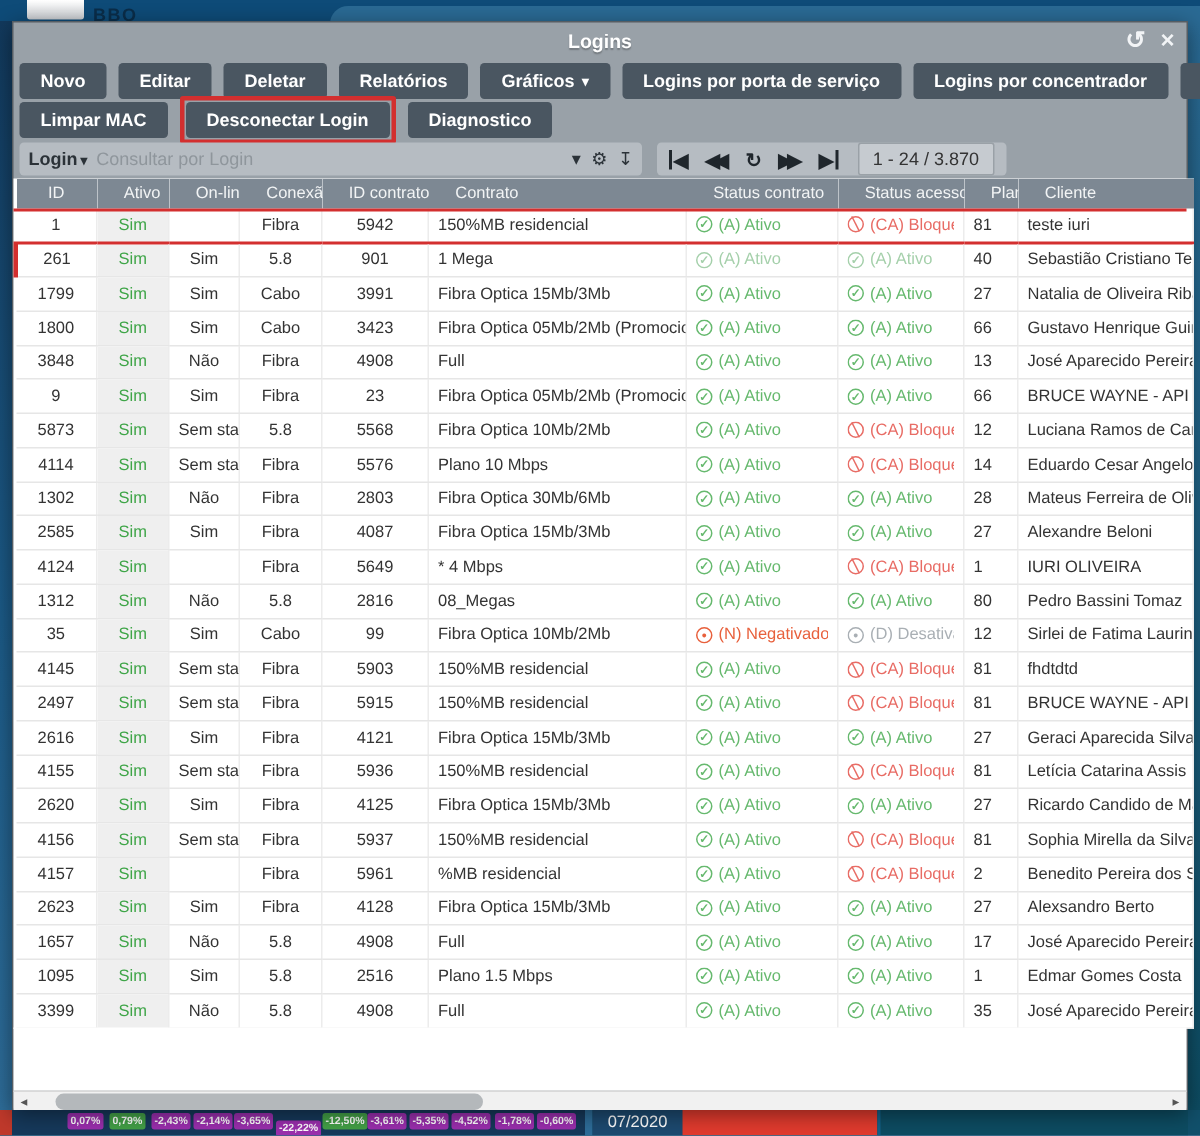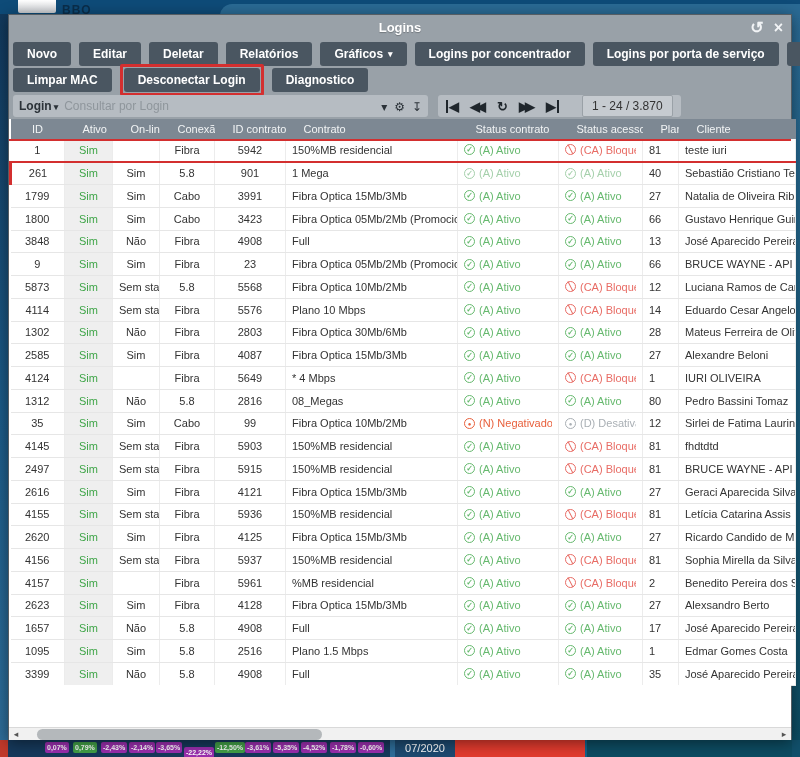--- a/index.html
+++ b/index.html
@@ -52,21 +52,21 @@
   #search-selector{font-weight:bold;font-size:12px;white-space:nowrap;cursor:pointer}
   #search-selector .caret{font-size:9px;margin-left:2px}
   #search-input{flex:1;background:transparent;border:none;outline:none;font-size:12px;color:#2b3238;margin-left:6px;font-family:"Liberation Sans",sans-serif}
   #search-input::placeholder{color:#8f969c}
   #searchbox .sicon{color:#2b3238;margin-left:7px;font-size:12px;cursor:pointer;line-height:1}
   #pager{height:22px;background:#b6bcc2;border-radius:3px;display:flex;align-items:center;padding:0 8px;gap:11px;color:#1f262c}
   .pbtn{font-size:13px;font-weight:bold;cursor:pointer;line-height:1}
   .pbtn.bar-l{border-left:2px solid #1f262c;padding-left:1px}
   .pbtn.bar-r{border-right:2px solid #1f262c;padding-right:1px}
   .pbtn.dbl{letter-spacing:-4px;padding-right:4px}
-  #pcount{background:#c6cbd0;border:1px solid #9aa1a7;border-radius:2px;height:22px;line-height:20px;padding:0 9px;font-size:12px;color:#333;margin-left:12px}
+  #pcount{background:#c6cbd0;border:1px solid #9aa1a7;border-radius:2px;height:22px;line-height:20px;padding:0 9px;font-size:12px;color:#333;margin-left:2px}
 
   
   #grid{left:0;top:104px;width:782px;border-collapse:collapse;table-layout:fixed;background:#fff}
   #grid th{background:var(--hdrbg);color:#f2f4f5;font-size:11px;font-weight:normal;height:20px;padding:0 18px;white-space:nowrap;overflow:hidden;position:relative;cursor:pointer}
   #grid td{font-size:11px;color:#333;height:22.75px;padding:0 6px;white-space:nowrap;overflow:hidden;border-bottom:1px solid #e6e6e6;border-right:1px solid #ececec;background:#fff;cursor:default}
   #grid .c{text-align:center}
   #grid td.ativo-col{background:#efefef}
   #grid .sim{color:#3fa548}
   .sort-arrow{position:absolute;top:-6px;left:50%;transform:translateX(-50%);font-size:7px;color:#fff}
   th.sorted{font-weight:bold}
@@ -135,22 +135,22 @@
           <span class="ticon">×</span>
         </div>
     </div>
 
     <div id="btnrow1" class="btnrow">
         <button class="tbtn"><span>Novo</span></button>
         <button class="tbtn"><span>Editar</span></button>
         <button class="tbtn"><span>Deletar</span></button>
         <button class="tbtn"><span>Relatórios</span></button>
         <button class="tbtn"><span>Gráficos</span><span class="caret">▾</span></button>
+        <button class="tbtn"><span>Logins por porta de serviço</span></button>
         <button class="tbtn"><span>Logins por concentrador</span></button>
-        <button class="tbtn"><span>Logins por porta de serviço</span></button>
         <button class="tbtn"></button>
       </div>
     <div id="btnrow2" class="btnrow">
         <button class="tbtn"><span>Limpar MAC</span></button>
         <span class="hl-wrap">
           <button class="tbtn"><span>Desconectar Login</span></button>
         </span>
         <button class="tbtn"><span>Diagnostico</span></button>
       </div>
 

